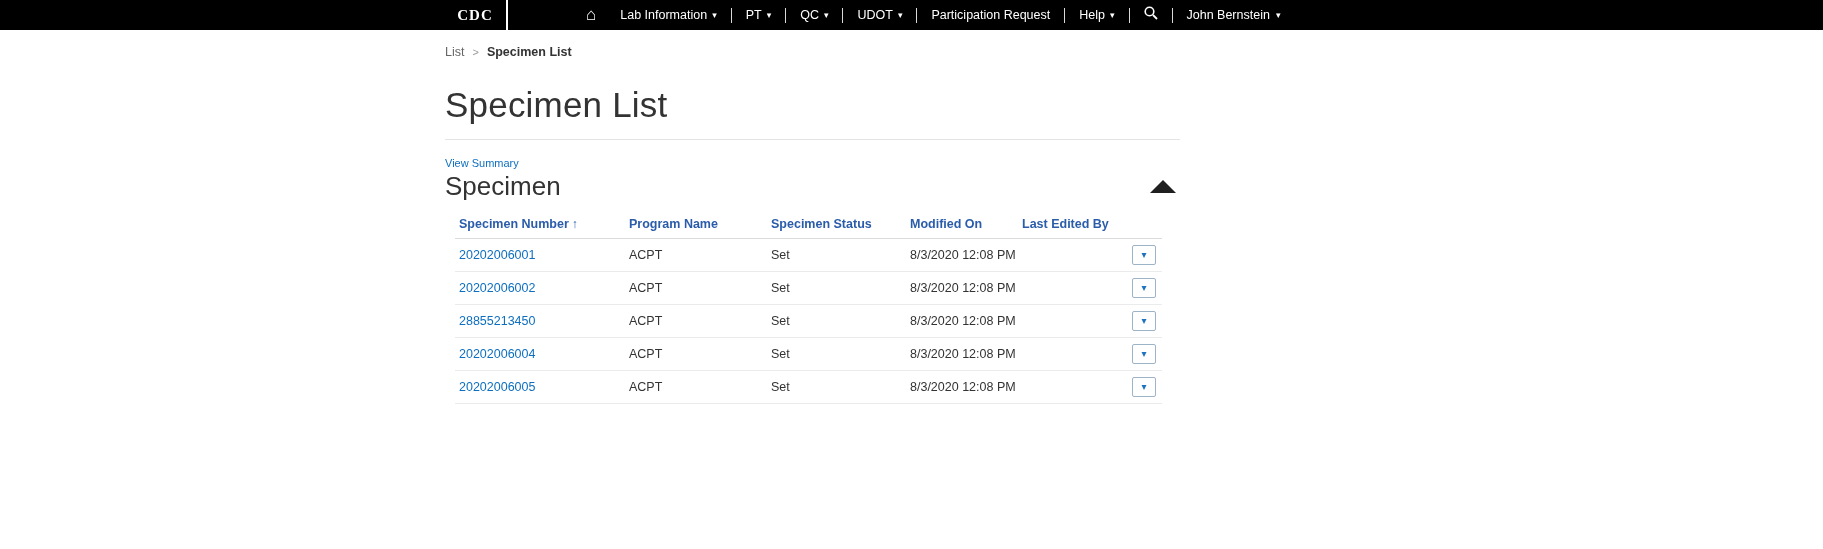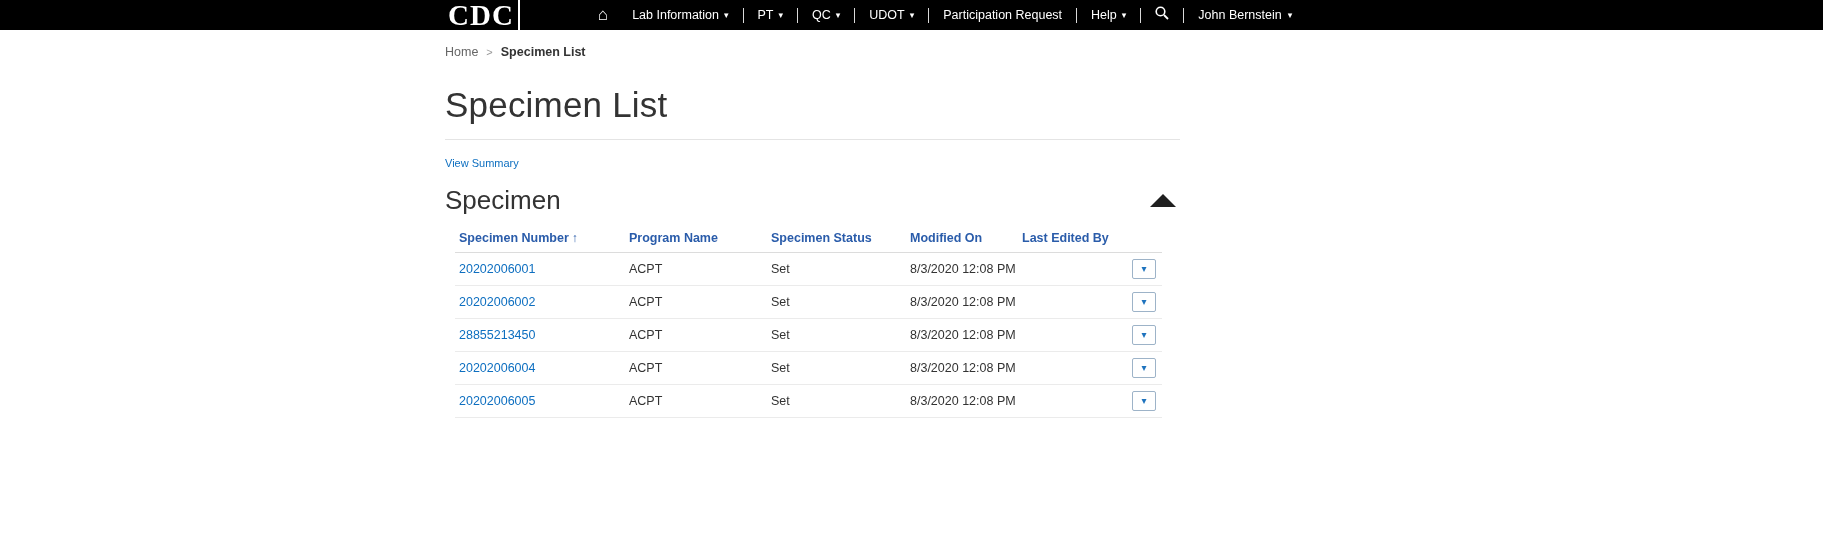--- a/index.html
+++ b/index.html
@@ -26,21 +26,21 @@
     height:100%;
   }
   .logo {
     height:30px;
     min-width:64px;
     background:#000;
     border-right:2px solid #ffffff;
     color:#ffffff;
     font-family:"Liberation Serif", serif;
     font-weight:bold;
-    font-size:29px;
+    font-size:15px;
     letter-spacing:1px;
     display:flex; align-items:center; justify-content:center;
     padding:0 4px;
     margin-right:66px;
   }
   .home-link {
     color:#fff; font-size:17px; line-height:30px;
     padding:0 12px; cursor:pointer;
   }
   .nav-item {
@@ -93,21 +93,20 @@
   .view-summary {
     display:inline-block;
     margin-top:17px;
     font-size:11px;
     color:#0e6fc0;
     text-decoration:none;
     cursor:pointer;
   }
 
   .section-head {
-    margin-top:14px;
     display:flex;
     align-items:center;
     justify-content:space-between;
   }
   .section-title {
     font-size:26px;
     font-weight:300;
     color:#333333;
   }
   .collapse-icon {
@@ -224,21 +223,21 @@
     <div class="user-menu">
       <span>John Bernstein</span>
       <span class="caret">▾</span>
     </div>
   </div>
 </div>
 
 <div class="container">
 
   <div class="breadcrumb">
-    <span class="crumb-home">Home</span>
+    <span class="crumb-home">List</span>
     <span class="crumb-sep">&gt;</span>
     <span class="crumb-current">Specimen List</span>
   </div>
 
   <h1 class="page-title">Specimen List</h1>
   <hr class="title-rule">
 
   <a class="view-summary">View Summary</a>
 
   <div class="section-head">

